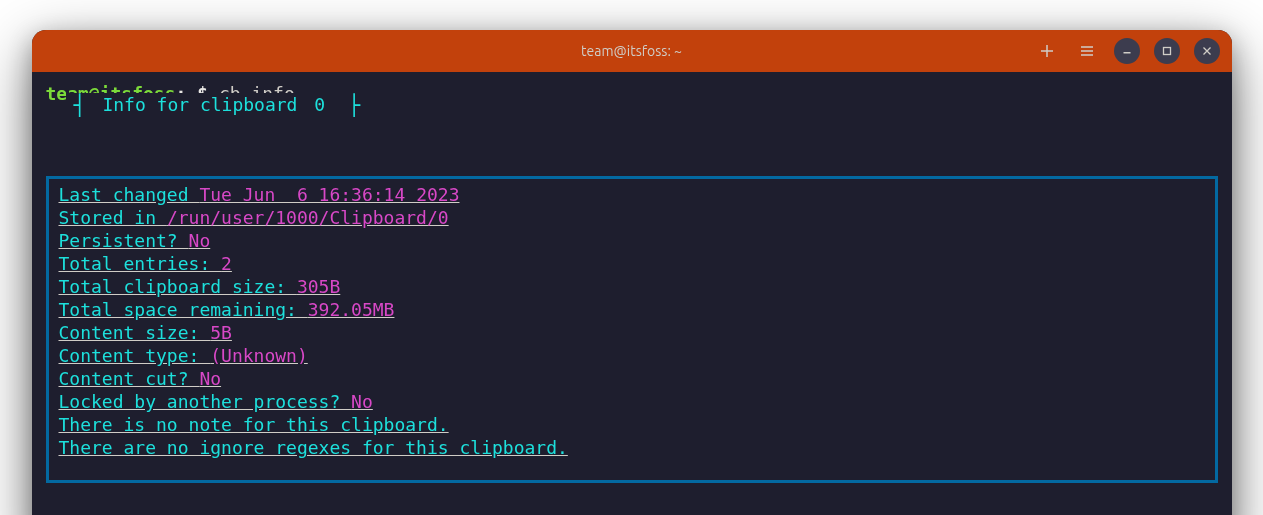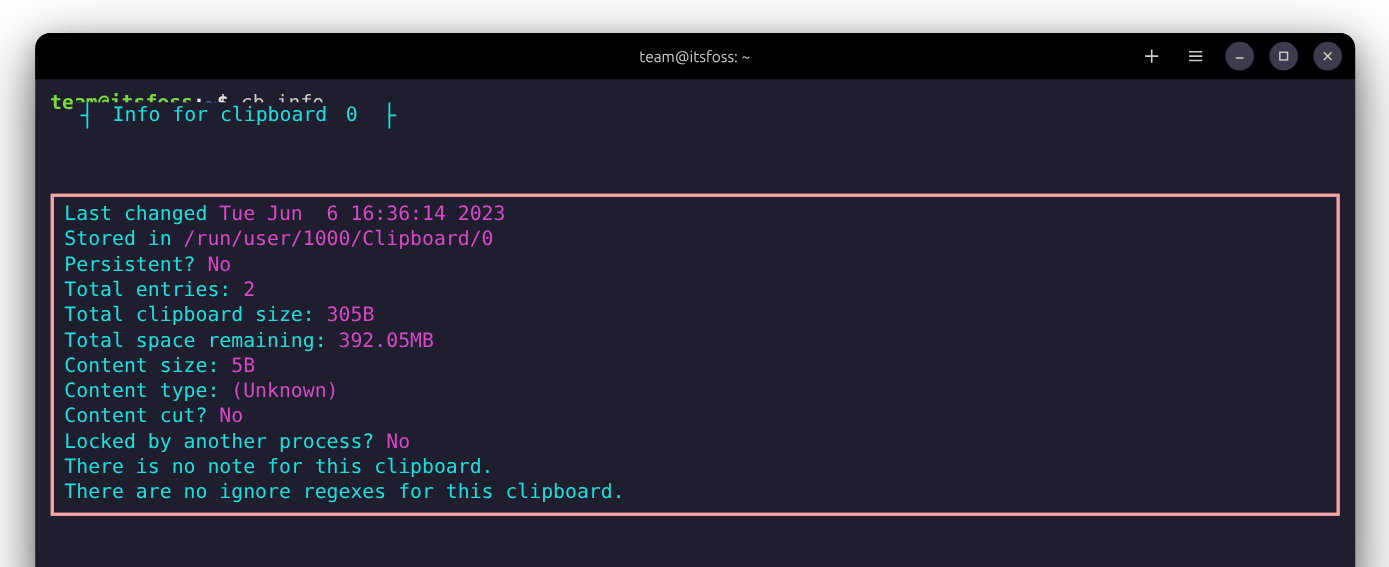--- a/index.html
+++ b/index.html
@@ -15,21 +15,21 @@
     .terminal-window {
       background: #1e1e2e;
       border-radius: 14px;
       box-shadow: 0 20px 60px rgba(0,0,0,0.5), 0 8px 24px rgba(0,0,0,0.3);
       overflow: hidden;
       width: 100%;
       max-width: 1200px;
       margin: 0 auto;
     }
     .titlebar {
-      background: #000000;
+      background: #c2410c;
       height: 42px;
       display: flex;
       align-items: center;
       justify-content: center;
       position: relative;
       padding: 0 14px;
     }
     .titlebar-title {
       color: #d0cdc7;
       font-size: 14px;
@@ -68,23 +68,24 @@
     .white { color: #e8e6e3; font-weight: bold; }
     .blue { color: #5a8be0; font-weight: bold; }
     .cyan { color: #1de0dc; }
     .cyan-bold { color: #1de0dc; font-weight: normal; }
     .magenta { color: #d848c7; }
     .box-wrapper {
       position: relative;
       margin-top: 2px;
     }
     .box-border {
-      border: 3px solid #fca5a5;
-      padding: 4px 10px 6px 10px;
+      border: 3px solid #0369a1;
+      padding: 4px 10px 20px 10px;
       position: relative;
+      text-decoration: underline;
     }
     .box-title {
       position: absolute;
       top: -14px;
       left: 20px;
       background: #1e1e2e;
       padding: 0 8px;
       display: flex;
       align-items: center;
       gap: 6px;

